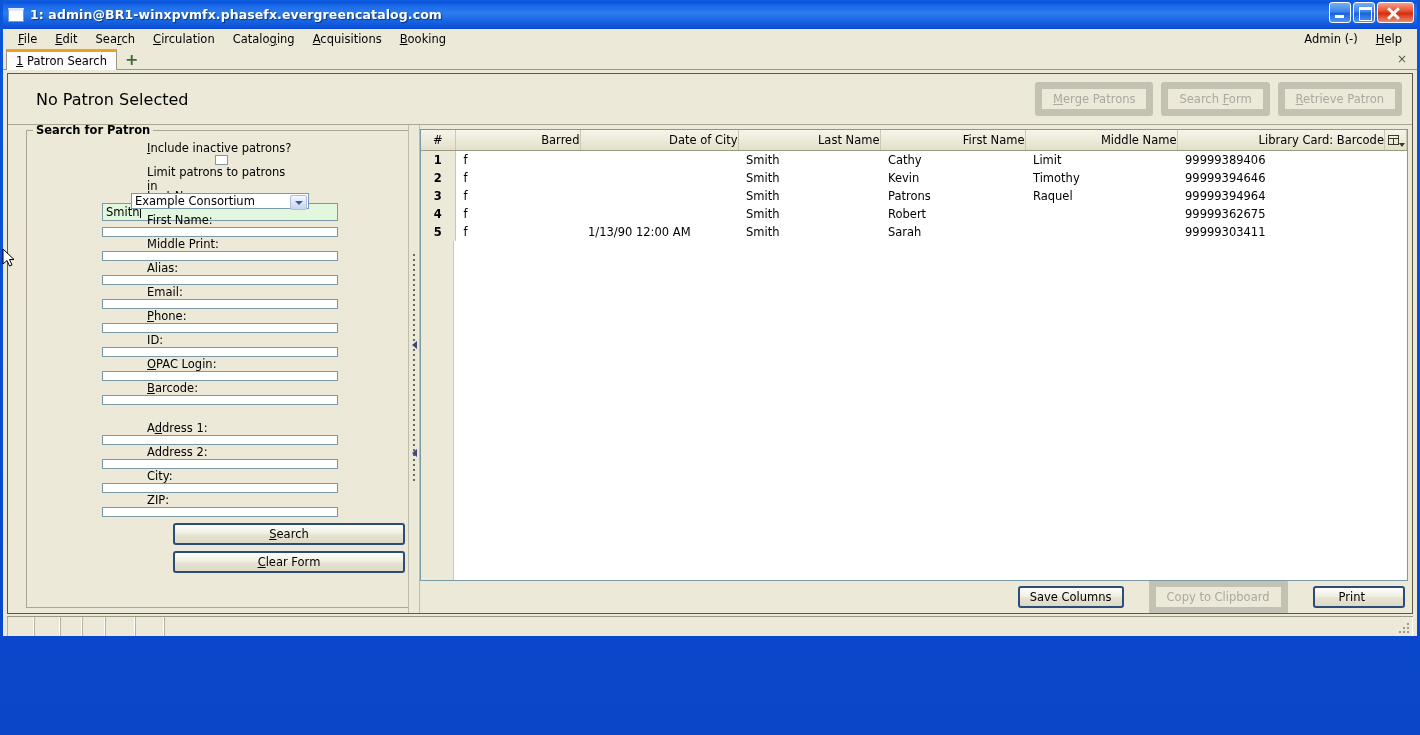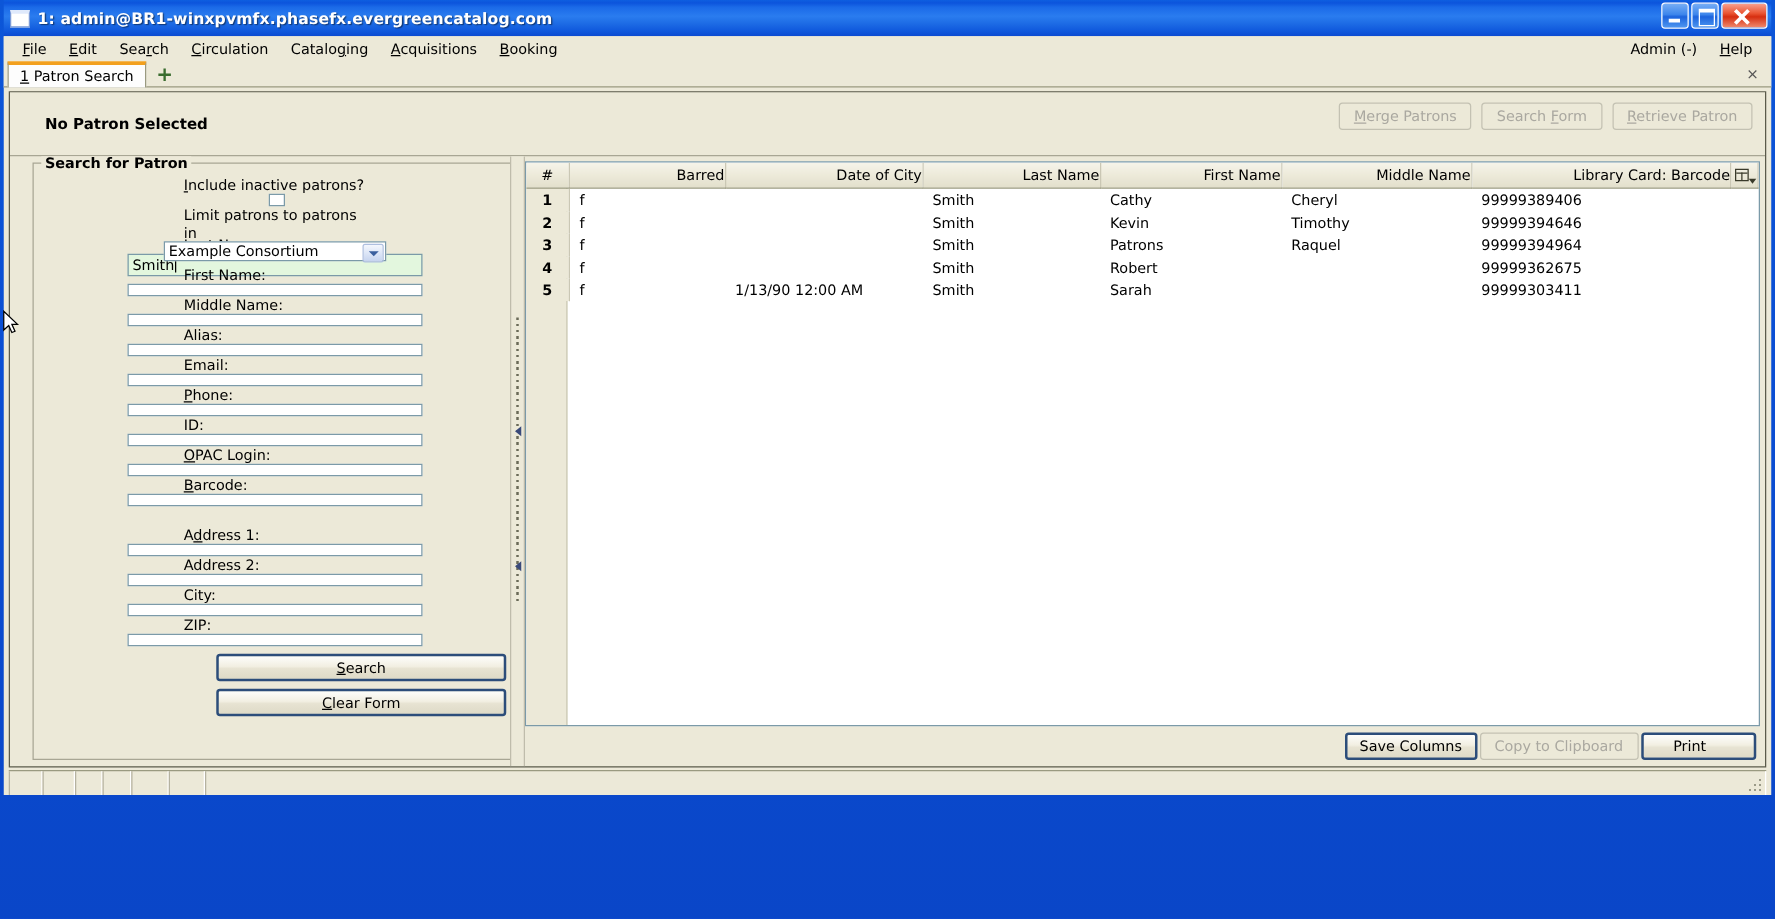--- a/index.html
+++ b/index.html
@@ -154,31 +154,31 @@
   
   #patron-header {
     height: 51px;
     border-bottom: 1px solid #a8a694;
     display: flex; align-items: center;
     padding: 0 10px;
     position: relative;
     background: #ece9d8;
   }
   #patron-header-title {
-    font-size: 12px; font-weight: bold; margin-left: 18px; text-align: right;
+    font-size: 16px; font-weight: normal; margin-left: 18px; text-align: right;
   }
   #header-buttons {
     position: absolute; right: 10px; top: 8px;
     display: flex; gap: 8px;
   }
 
   
   .btn {
     background: linear-gradient(to bottom, #fdfdfb 0%, #f2efe2 45%, #e7e3d2 55%, #dedac7 100%);
-    border: 1px solid #737373;
+    border: 7px solid #737373;
     border-radius: 3px;
     padding: 3px 11px;
     font-size: 11.5px;
     color: #000;
     cursor: default;
     white-space: nowrap;
     text-align: center;
   }
   .btn.disabled {
     color: #aaa8a0;
@@ -412,21 +412,21 @@
     position: absolute; right: -1px; bottom: 0px;
     width: 0; height: 0;
     border-left: 3px solid transparent;
     border-right: 3px solid transparent;
     border-top: 4px solid #3a3a2a;
   }
 
   #results-buttons {
     height: 32px;
     display: flex; align-items: center; justify-content: flex-end;
-    gap: 2px;
+    gap: 25px;
     padding-right: 3px;
   }
 
   
   #statusbar {
     height: 20px;
     margin: 2px 4px 0 4px;
     background: #ece9d8;
     border-top: 1px solid #9a9a80;
     display: flex;
@@ -535,21 +535,21 @@
               <div class="form-label"><u>L</u>ast Name:</div>
               <div class="txt filled"><span>Smith</span><span class="caret"></span></div>
             </div>
 
             <div class="form-row">
               <div class="form-label">First Name:</div>
               <div class="txt"><span></span></div>
             </div>
 
             <div class="form-row">
-              <div class="form-label">Middle Name:</div>
+              <div class="form-label">Middle Print:</div>
               <div class="txt"><span></span></div>
             </div>
 
             <div class="form-row">
               <div class="form-label">Alias:</div>
               <div class="txt"><span></span></div>
             </div>
 
             <div class="form-row">
               <div class="form-label">Email:</div>
@@ -640,21 +640,21 @@
                     <th class="picker-col"><span class="picker-wrap"><span class="col-picker-icon"></span><span class="pchev"></span></span></th>
                   </tr>
               </thead>
               <tbody id="results-body">
                   <tr>
                     <td class="num-col">1</td>
                     <td>f</td>
                     <td></td>
                     <td>Smith</td>
                     <td>Cathy</td>
-                    <td>Cheryl</td>
+                    <td>Limit</td>
                     <td>99999389406</td>
                     <td></td>
                   </tr>
                   <tr>
                     <td class="num-col">2</td>
                     <td>f</td>
                     <td></td>
                     <td>Smith</td>
                     <td>Kevin</td>
                     <td>Timothy</td>

